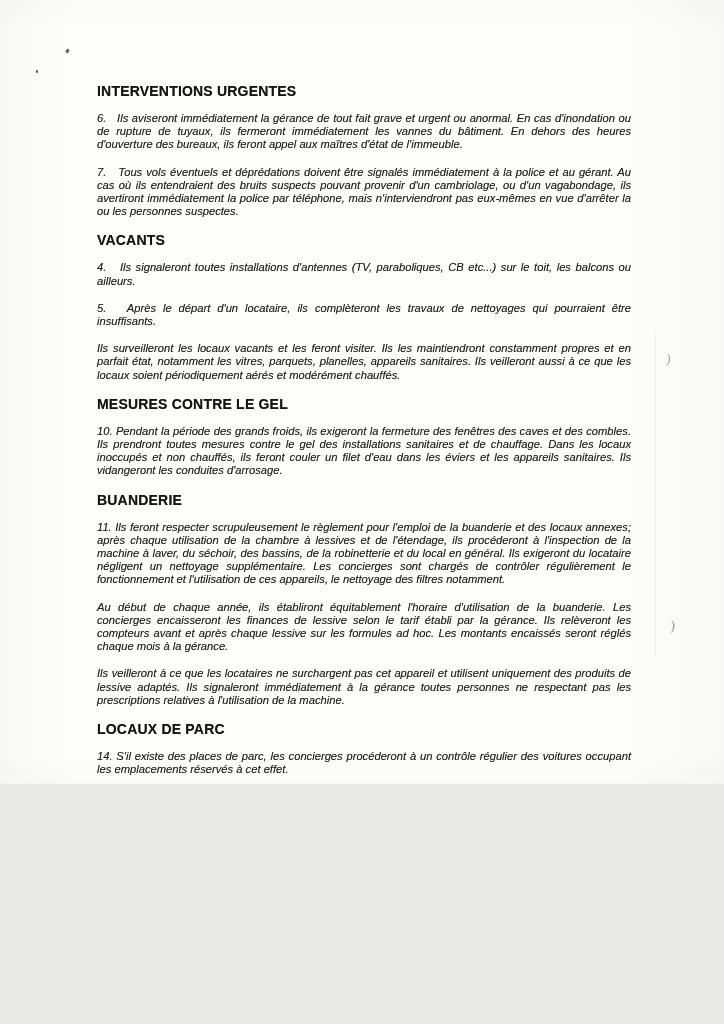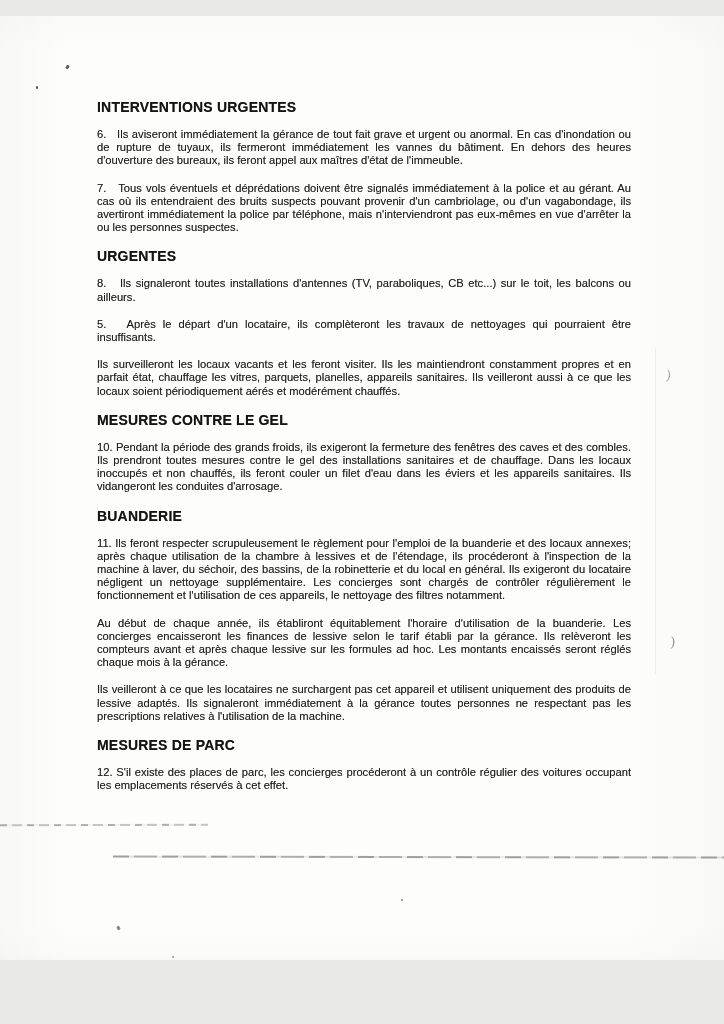--- a/index.html
+++ b/index.html
@@ -1,19 +1,19 @@
 <!DOCTYPE html>
 <html><head>
 <meta charset="utf-8">
 <style>
   html,body{margin:0;padding:0;background:#e9e9e7;}
   .page{
     position:relative;
-    width:724px;height:944px;
-    margin:16px auto;
+    width:724px;height:784px;
+    margin:0 auto;
     background:
       linear-gradient(90deg, rgba(0,0,0,0.018) 0%, rgba(0,0,0,0) 10%, rgba(0,0,0,0) 86%, rgba(0,0,0,0.02) 100%),
       linear-gradient(180deg, rgba(0,0,0,0.012) 0%, rgba(0,0,0,0) 4%, rgba(0,0,0,0) 96%, rgba(0,0,0,0.012) 100%),
       #fdfdfc;
     overflow:hidden;
     font-family:"Liberation Sans","DejaVu Sans",sans-serif;
     color:#1d1d1d;
   }
   .content{position:absolute;left:97px;top:84px;width:534px;}
   section{display:block;}
@@ -24,20 +24,21 @@
     text-shadow:0 0 0.4px rgba(0,0,0,0.55);
   }
   section:first-child h2{margin-top:0;}
   p{
     font-size:11.2px;line-height:13.2px;
     margin:0 0 14px 0;
     text-align:justify;
     white-space:pre-wrap;
     color:#1f1f1f;
     text-shadow:0 0 0.3px rgba(0,0,0,0.45);
+    font-style:italic;
   }
   
   .artifact{position:absolute;pointer-events:none;}
   .dash-a{
     left:0;top:808px;width:208px;height:2px;
     background:repeating-linear-gradient(90deg,
       rgba(110,110,110,0.55) 0 7px, rgba(110,110,110,0.08) 7px 12px,
       rgba(110,110,110,0.4) 12px 22px, rgba(110,110,110,0.05) 22px 27px);
     transform:rotate(-0.15deg);
   }
@@ -72,44 +73,44 @@
     <section>
       <h2>INTERVENTIONS URGENTES</h2>
       <p>6.   Ils aviseront immédiatement la gérance de tout fait grave et urgent ou anormal. En cas d'inondation ou de rupture de tuyaux, ils fermeront immédiatement les vannes du bâtiment. En dehors des heures d'ouverture des bureaux, ils feront appel aux maîtres d'état de l'immeuble.</p>
     </section>
 
     <section>
       <p>7.   Tous vols éventuels et déprédations doivent être signalés immédiatement à la police et au gérant. Au cas où ils entendraient des bruits suspects pouvant provenir d'un cambriolage, ou d'un vagabondage, ils avertiront immédiatement la police par téléphone, mais n'interviendront pas eux-mêmes en vue d'arrêter la ou les personnes suspectes.</p>
     </section>
 
     <section>
-      <h2>URGENTES</h2>
-      <p>8.   Ils signaleront toutes installations d'antennes (TV, paraboliques, CB etc...) sur le toit, les balcons ou ailleurs.</p>
+      <h2>VACANTS</h2>
+      <p>4.   Ils signaleront toutes installations d'antennes (TV, paraboliques, CB etc...) sur le toit, les balcons ou ailleurs.</p>
     </section>
 
     <section>
       <p>5.   Après le départ d'un locataire, ils complèteront les travaux de nettoyages qui pourraient être insuffisants.</p>
-      <p>Ils surveilleront les locaux vacants et les feront visiter. Ils les maintiendront constamment propres et en parfait état, chauffage les vitres, parquets, planelles, appareils sanitaires. Ils veilleront aussi à ce que les locaux soient périodiquement aérés et modérément chauffés.</p>
+      <p>Ils surveilleront les locaux vacants et les feront visiter. Ils les maintiendront constamment propres et en parfait état, notamment les vitres, parquets, planelles, appareils sanitaires. Ils veilleront aussi à ce que les locaux soient périodiquement aérés et modérément chauffés.</p>
     </section>
 
     <section>
       <h2>MESURES CONTRE LE GEL</h2>
       <p>10. Pendant la période des grands froids, ils exigeront la fermeture des fenêtres des caves et des combles. Ils prendront toutes mesures contre le gel des installations sanitaires et de chauffage. Dans les locaux inoccupés et non chauffés, ils feront couler un filet d'eau dans les éviers et les appareils sanitaires. Ils vidangeront les conduites d'arrosage.</p>
     </section>
 
     <section>
       <h2>BUANDERIE</h2>
       <p>11. Ils feront respecter scrupuleusement le règlement pour l'emploi de la buanderie et des locaux annexes; après chaque utilisation de la chambre à lessives et de l'étendage, ils procéderont à l'inspection de la machine à laver, du séchoir, des bassins, de la robinetterie et du local en général. Ils exigeront du locataire négligent un nettoyage supplémentaire. Les concierges sont chargés de contrôler régulièrement le fonctionnement et l'utilisation de ces appareils, le nettoyage des filtres notamment.</p>
       <p>Au début de chaque année, ils établiront équitablement l'horaire d'utilisation de la buanderie. Les concierges encaisseront les finances de lessive selon le tarif établi par la gérance. Ils relèveront les compteurs avant et après chaque lessive sur les formules ad hoc. Les montants encaissés seront réglés chaque mois à la gérance.</p>
       <p>Ils veilleront à ce que les locataires ne surchargent pas cet appareil et utilisent uniquement des produits de lessive adaptés. Ils signaleront immédiatement à la gérance toutes personnes ne respectant pas les prescriptions relatives à l'utilisation de la machine.</p>
     </section>
 
     <section>
-      <h2>MESURES DE PARC</h2>
-      <p>12. S'il existe des places de parc, les concierges procéderont à un contrôle régulier des voitures occupant les emplacements réservés à cet effet.</p>
+      <h2>LOCAUX DE PARC</h2>
+      <p>14. S'il existe des places de parc, les concierges procéderont à un contrôle régulier des voitures occupant les emplacements réservés à cet effet.</p>
     </section>
 
   </div>
 
   <div class="artifact dash-a"></div>
   <div class="artifact dash-b"></div>
   <div class="artifact vline"></div>
   <span class="artifact speck s1"></span>
   <span class="artifact speck s2"></span>
   <span class="artifact speck s3"></span>

